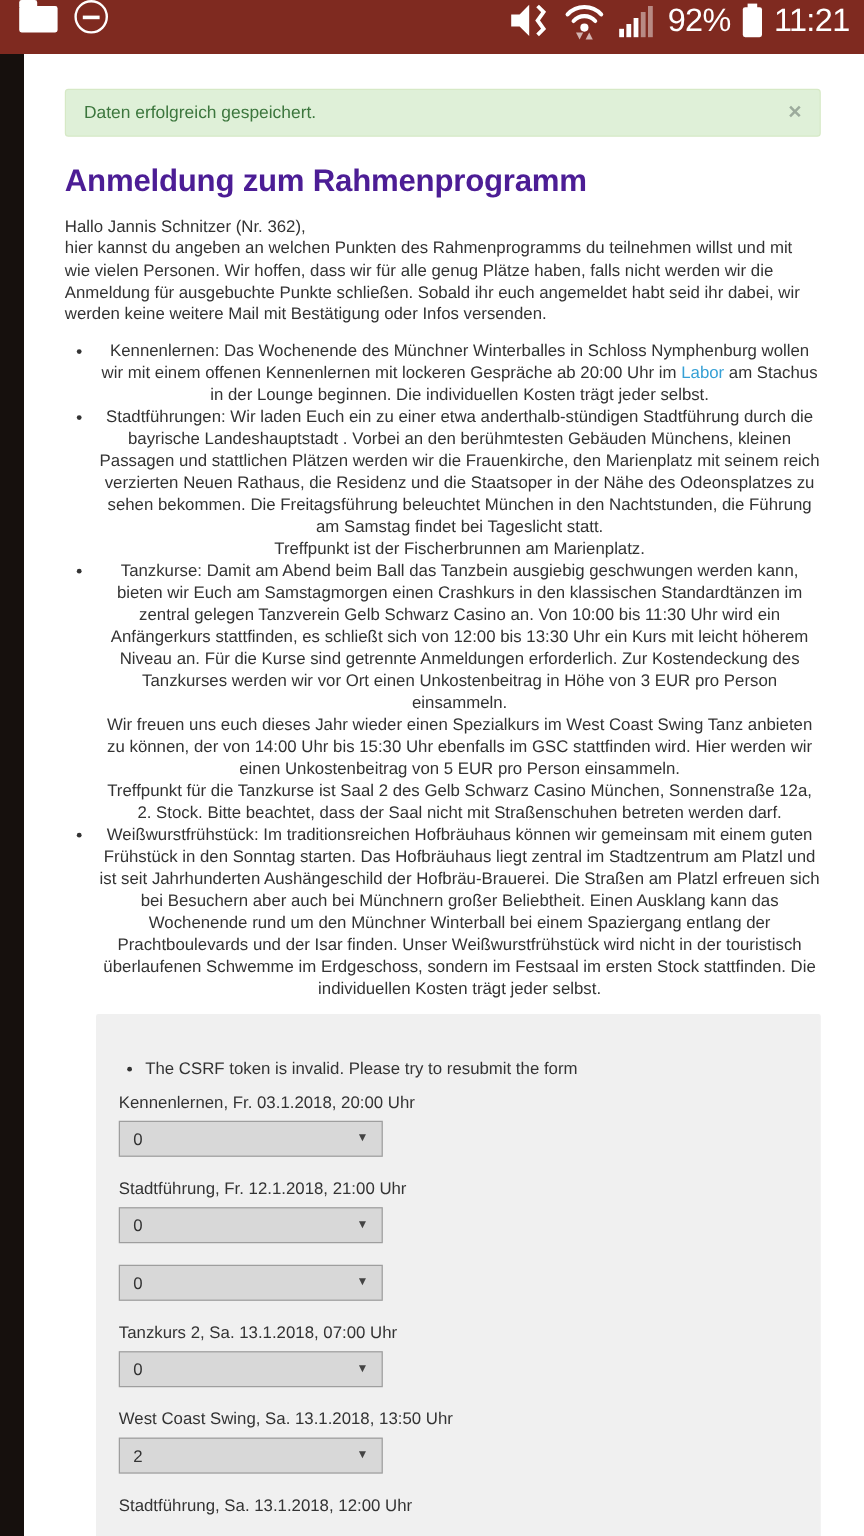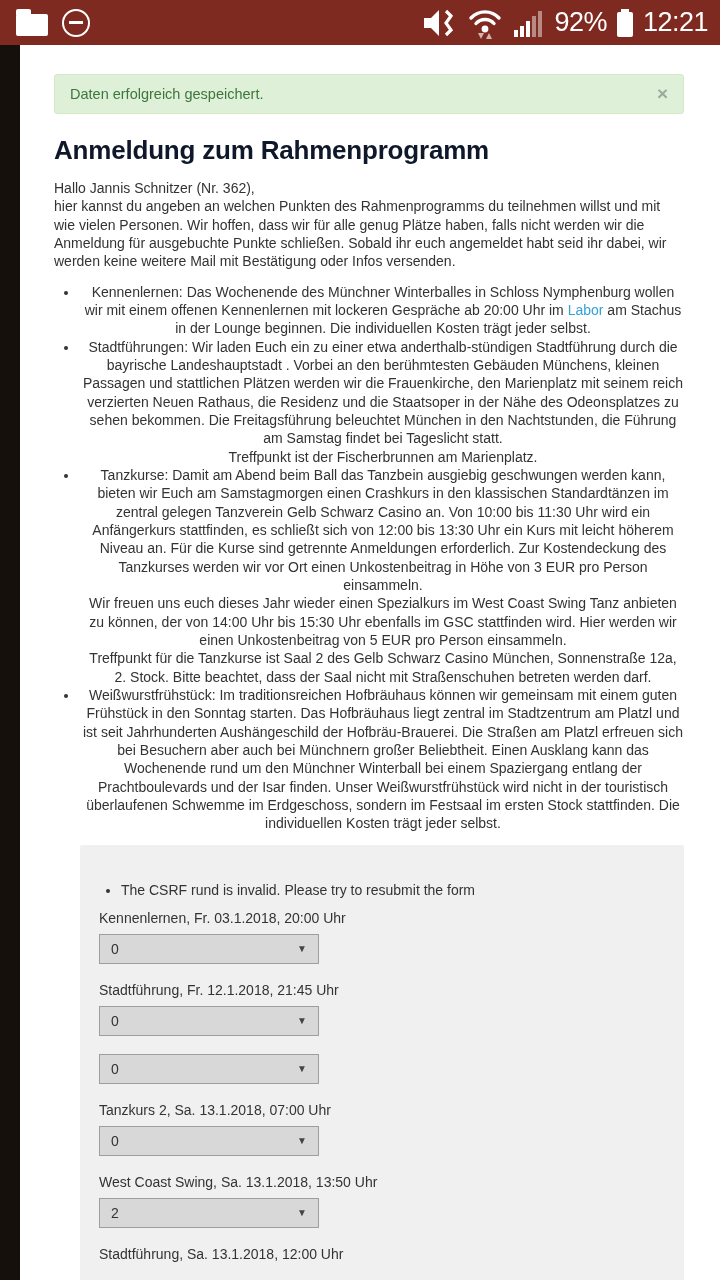--- a/index.html
+++ b/index.html
@@ -1,41 +1,41 @@
 <!DOCTYPE html>
 <html><head>
 <meta charset="utf-8">
 <style>
   * { margin:0; padding:0; box-sizing:border-box; }
   html,body { width:720px; height:1280px; overflow:hidden; background:#fff;
               font-family:"Liberation Sans", sans-serif; }
   
   .statusbar { position:relative; width:720px; height:45px; background:#7f2a20;
-               display:flex; align-items:center; padding:0 12px 0 16px; color:#fff; }
+               display:flex; align-items:flex-start; padding:0 12px 0 16px; color:#fff; }
   .sb-left { display:flex; align-items:center; gap:14px; }
   .sb-right { margin-left:auto; display:flex; align-items:center; gap:8px; }
   .sb-text { font-size:27px; color:#fff; letter-spacing:-0.5px; }
   .folder { width:32px; height:22px; background:#fff; border-radius:2px; position:relative; margin-top:4px;}
   .folder:before { content:""; position:absolute; top:-5px; left:0; width:15px; height:6px;
                    background:#fff; border-radius:2px 2px 0 0; }
   .dnd { width:28px; height:28px; border:2.5px solid #fff; border-radius:50%; position:relative; }
   .dnd:before { content:""; position:absolute; left:5px; right:5px; top:50%; margin-top:-1.5px;
                 height:3px; background:#fff; }
   .sb-svg { display:block; }
   
   .leftstrip { position:absolute; left:0; top:45px; width:20px; height:1235px; background:#16100d; }
   .page { position:absolute; left:20px; top:45px; width:700px; height:1235px; background:#fff; }
   .container { padding:29px 36px 0 34px; }
   
   .alert { background:#dff0d8; border:1px solid #d6e9c6; border-radius:3px; color:#3c763d;
            font-size:14.5px; padding:11px 15px; display:flex; align-items:center; }
   .alert-close { margin-left:auto; color:#9cab9c; font-size:19px; font-weight:bold;
                  line-height:14px; cursor:pointer; background:none; border:none; }
   
-  h1 { font-size:26px; font-weight:bold; color:#0f172a; margin-top:21px; letter-spacing:-0.2px; }
+  h1 { font-size:26px; font-weight:bold; color:#4c1d95; margin-top:21px; letter-spacing:-0.2px; }
   .intro { margin-top:13px; font-size:14px; line-height:1.31; color:#333; }
   
   ul.program { margin-top:12px; padding-left:25px; list-style:disc outside;text-align:center; }
   ul.program li { font-size:14px; line-height:1.31; color:#333; padding-left:3px; }
   ul.program a { color:#36a0d5; text-decoration:none; }
   
   .panel { margin:13px 0 0 26px; background:#f0f0f0; border-radius:2px;
            padding:22px 20px 40px 19px; }
   .panel ul.err { list-style:disc outside; padding-left:22px; margin:14px 0 10px 0; }
   .panel ul.err li { font-size:14px; color:#333; line-height:1.3; }
@@ -72,21 +72,21 @@
       <rect x="8" y="18" width="4" height="11" fill="#fff"></rect>
       <rect x="14" y="13" width="4" height="16" fill="#fff"></rect>
       <rect x="20" y="8" width="4" height="21" fill="#fff" opacity="0.45"></rect>
       <rect x="26" y="3" width="4" height="26" fill="#fff" opacity="0.45"></rect>
     </svg>
     <span class="sb-text">92%</span>
     <svg class="sb-svg" width="20" height="32" viewBox="0 0 20 32">
       <rect x="6" y="2" width="8" height="4" fill="#fff"></rect>
       <rect x="2" y="5" width="16" height="25" rx="2" fill="#fff"></rect>
     </svg>
-    <span class="sb-text">12:21</span>
+    <span class="sb-text">11:21</span>
   </div>
 </div>
 
 <div class="leftstrip"></div>
 
 <div class="page">
   <div class="container">
 
     <div class="alert">
       <span>Daten erfolgreich gespeichert.</span>
@@ -102,32 +102,32 @@
 
     <ul class="program" id="program-list">
         <li>Kennenlernen: Das Wochenende des Münchner Winterballes in Schloss Nymphenburg wollen wir mit einem offenen Kennenlernen mit lockeren Gespräche ab 20:00 Uhr im <a href="#">Labor</a> am Stachus in der Lounge beginnen. Die individuellen Kosten trägt jeder selbst.</li>
         <li>Stadtführungen: Wir laden Euch ein zu einer etwa anderthalb-stündigen Stadtführung durch die bayrische Landeshauptstadt . Vorbei an den berühmtesten Gebäuden Münchens, kleinen Passagen und stattlichen Plätzen werden wir die Frauenkirche, den Marienplatz mit seinem reich verzierten Neuen Rathaus, die Residenz und die Staatsoper in der Nähe des Odeonsplatzes zu sehen bekommen. Die Freitagsführung beleuchtet München in den Nachtstunden, die Führung am Samstag findet bei Tageslicht statt.<br>Treffpunkt ist der Fischerbrunnen am Marienplatz.</li>
         <li>Tanzkurse: Damit am Abend beim Ball das Tanzbein ausgiebig geschwungen werden kann, bieten wir Euch am Samstagmorgen einen Crashkurs in den klassischen Standardtänzen im zentral gelegen Tanzverein Gelb Schwarz Casino an. Von 10:00 bis 11:30 Uhr wird ein Anfängerkurs stattfinden, es schließt sich von 12:00 bis 13:30 Uhr ein Kurs mit leicht höherem Niveau an. Für die Kurse sind getrennte Anmeldungen erforderlich. Zur Kostendeckung des Tanzkurses werden wir vor Ort einen Unkostenbeitrag in Höhe von 3 EUR pro Person einsammeln.<br>Wir freuen uns euch dieses Jahr wieder einen Spezialkurs im West Coast Swing Tanz anbieten zu können, der von 14:00 Uhr bis 15:30 Uhr ebenfalls im GSC stattfinden wird. Hier werden wir einen Unkostenbeitrag von 5 EUR pro Person einsammeln.<br>Treffpunkt für die Tanzkurse ist Saal 2 des Gelb Schwarz Casino München, Sonnenstraße 12a, 2. Stock. Bitte beachtet, dass der Saal nicht mit Straßenschuhen betreten werden darf.</li>
         <li>Weißwurstfrühstück: Im traditionsreichen Hofbräuhaus können wir gemeinsam mit einem guten Frühstück in den Sonntag starten. Das Hofbräuhaus liegt zentral im Stadtzentrum am Platzl und ist seit Jahrhunderten Aushängeschild der Hofbräu-Brauerei. Die Straßen am Platzl erfreuen sich bei Besuchern aber auch bei Münchnern großer Beliebtheit. Einen Ausklang kann das Wochenende rund um den Münchner Winterball bei einem Spaziergang entlang der Prachtboulevards und der Isar finden. Unser Weißwurstfrühstück wird nicht in der touristisch überlaufenen Schwemme im Erdgeschoss, sondern im Festsaal im ersten Stock stattfinden. Die individuellen Kosten trägt jeder selbst.</li>
       </ul>
 
     <div class="panel">
       <ul class="err">
-        <li>The CSRF rund is invalid. Please try to resubmit the form</li>
+        <li>The CSRF token is invalid. Please try to resubmit the form</li>
       </ul>
       <div id="form-fields">
           <div class="field">
             <label>Kennenlernen, Fr. 03.1.2018, 20:00 Uhr</label>
             <div class="select">
               <span class="val">0</span>
               <span class="arrow">▼</span>
             </div>
           </div>
           <div class="field">
-            <label>Stadtführung, Fr. 12.1.2018, 21:45 Uhr</label>
+            <label>Stadtführung, Fr. 12.1.2018, 21:00 Uhr</label>
             <div class="select">
               <span class="val">0</span>
               <span class="arrow">▼</span>
             </div>
           </div>
           <div class="field">
             <div class="select">
               <span class="val">0</span>
               <span class="arrow">▼</span>
             </div>

